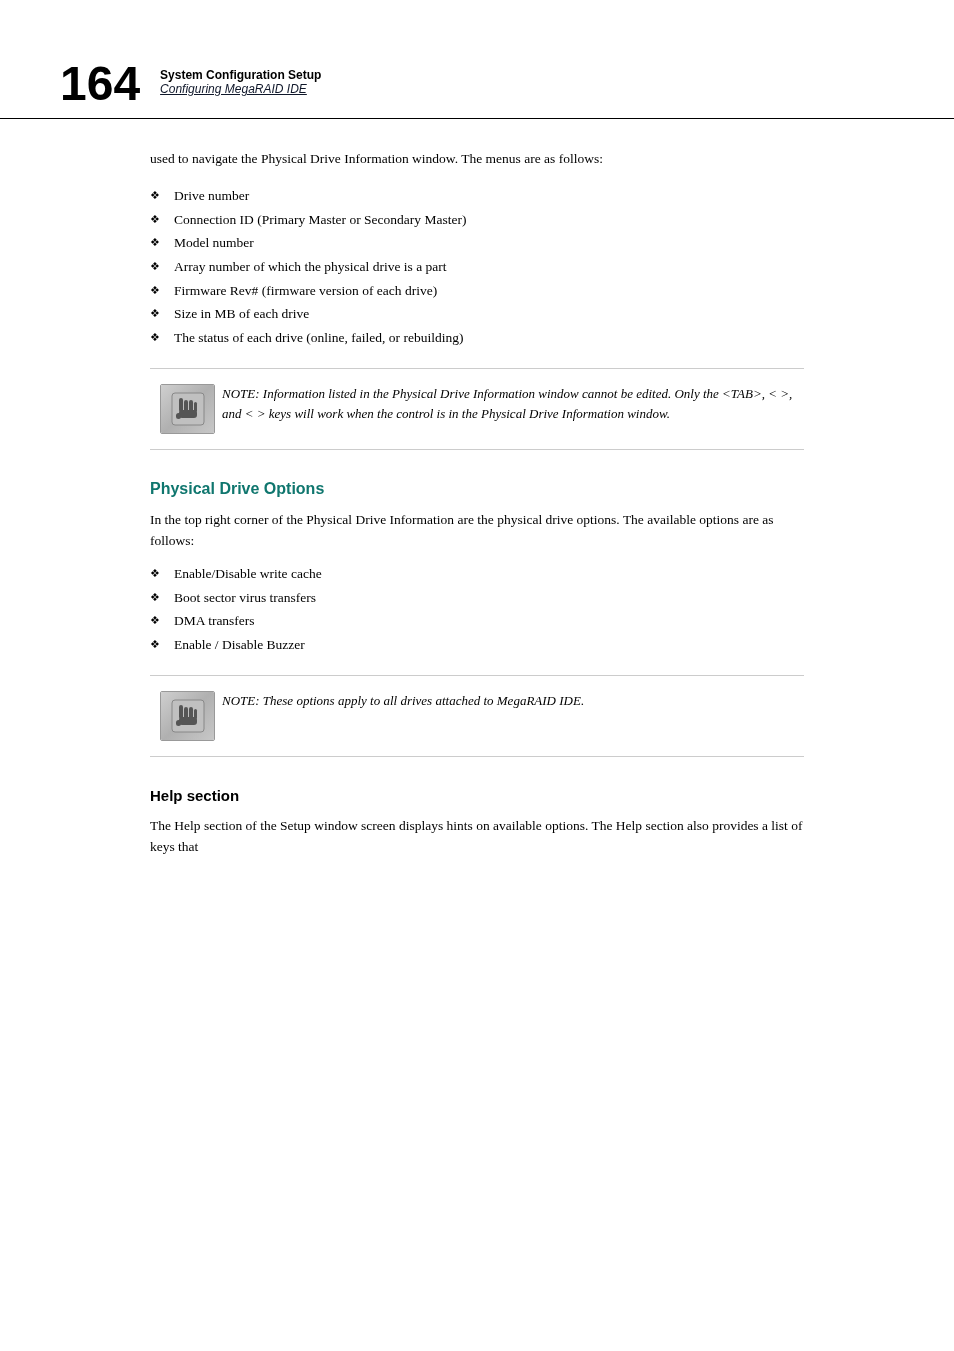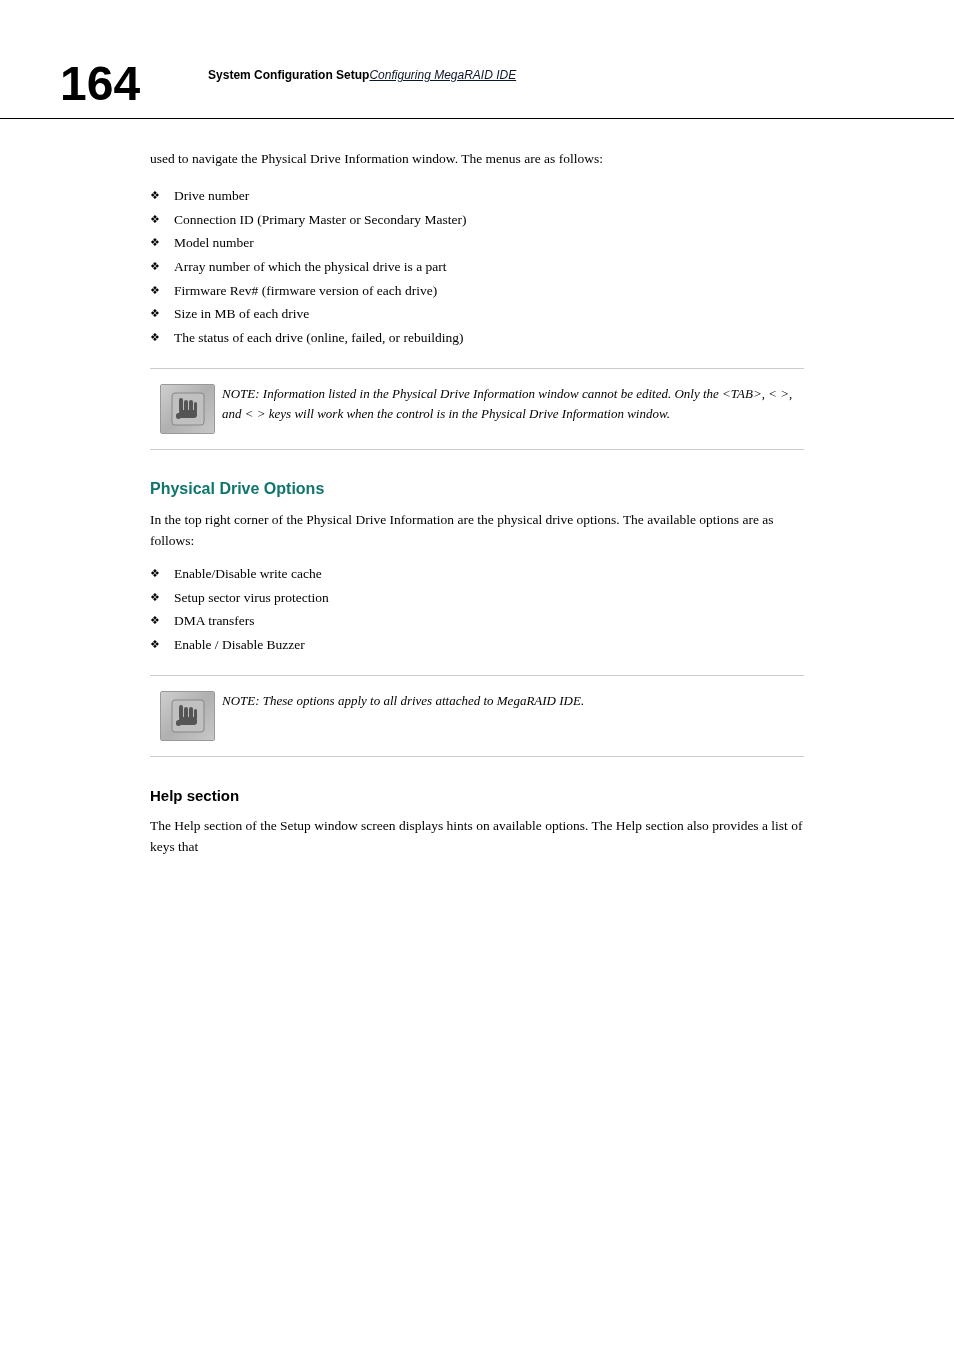--- a/index.html
+++ b/index.html
@@ -23,35 +23,34 @@
       background: #ffffff;
       position: relative;
     }
 
     .header {
       display: flex;
       align-items: flex-start;
       padding: 60px 60px 10px 60px;
       border-bottom: 1.5px solid #000000;
       margin-bottom: 0;
-      gap: 48px;
     }
 
     .page-number {
       font-size: 48px;
       font-weight: bold;
       color: #000000;
       line-height: 1;
       margin-right: 20px;
       font-family: Arial, sans-serif;
     }
 
     .header-text {
       display: flex;
-      flex-direction: row;
+      flex-direction: column;
       justify-content: center;
       padding-top: 8px;
     }
 
     .header-title {
       font-family: Arial, sans-serif;
       font-size: 12px;
       font-weight: bold;
       color: #000000;
     }
@@ -209,21 +208,21 @@
       </div>
       <p class="note-text">NOTE: Information listed in the Physical Drive Information window cannot be edited.  Only the &lt;TAB&gt;, &lt;  &gt;, and &lt;  &gt; keys will work when the control is in the Physical Drive Information window.</p>
     </div>
 
     <h2 class="section-heading">Physical Drive Options</h2>
 
     <p class="section-text">In the top right corner of the Physical Drive Information are the physical drive options.  The available options are as follows:</p>
 
     <ul class="bullet-list">
     <li>Enable/Disable write cache</li>
-        <li>Setup sector virus protection</li>
+        <li>Boot sector virus transfers</li>
         <li>DMA transfers</li>
         <li>Enable / Disable Buzzer</li>
       </ul>
 
     <div class="note-box">
       <div class="note-icon">
         <div class="note-icon-inner">
           <svg viewBox="0 0 38 38">
             <rect x="3" y="3" width="32" height="32" rx="3" fill="#c0c0c0" stroke="#888" stroke-width="1"></rect>
             <rect x="10" y="8" width="4" height="14" rx="2" fill="#555"></rect>

